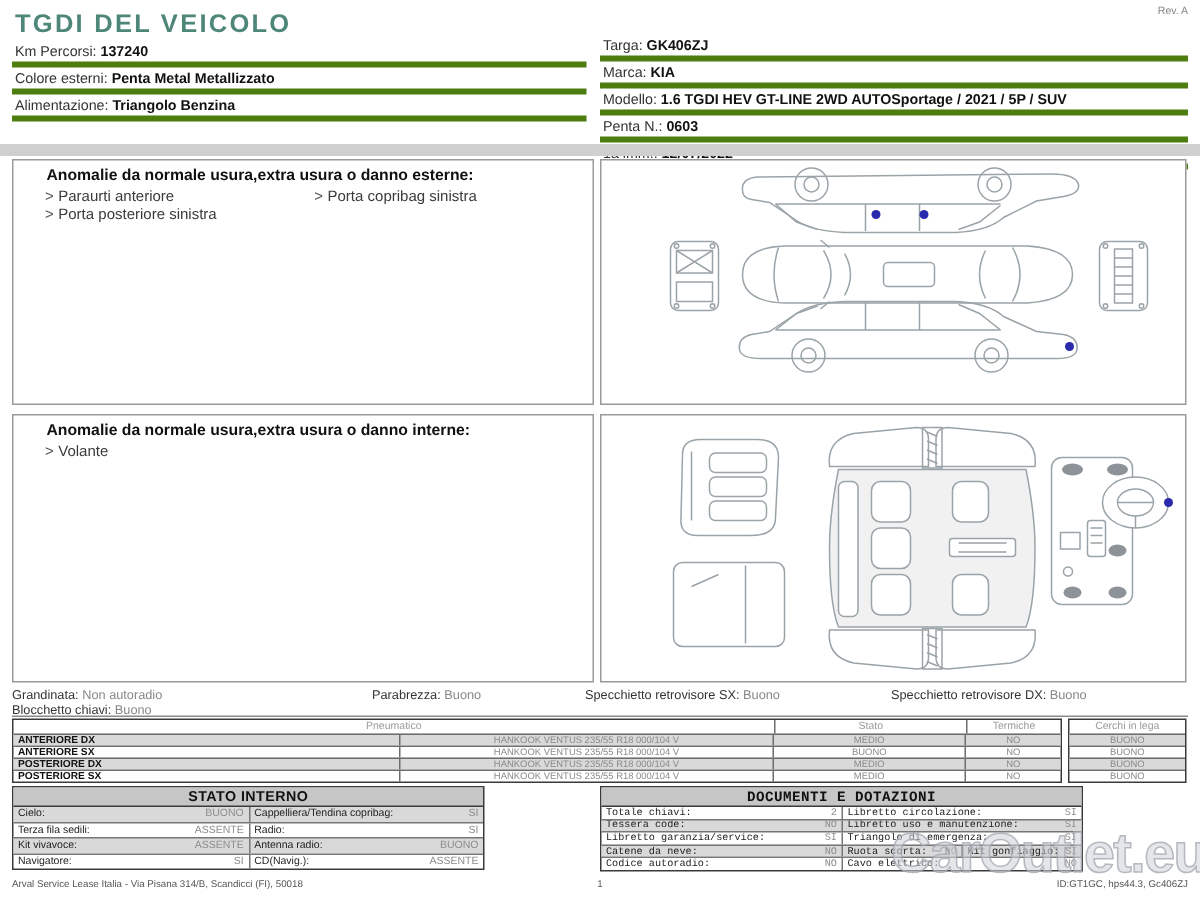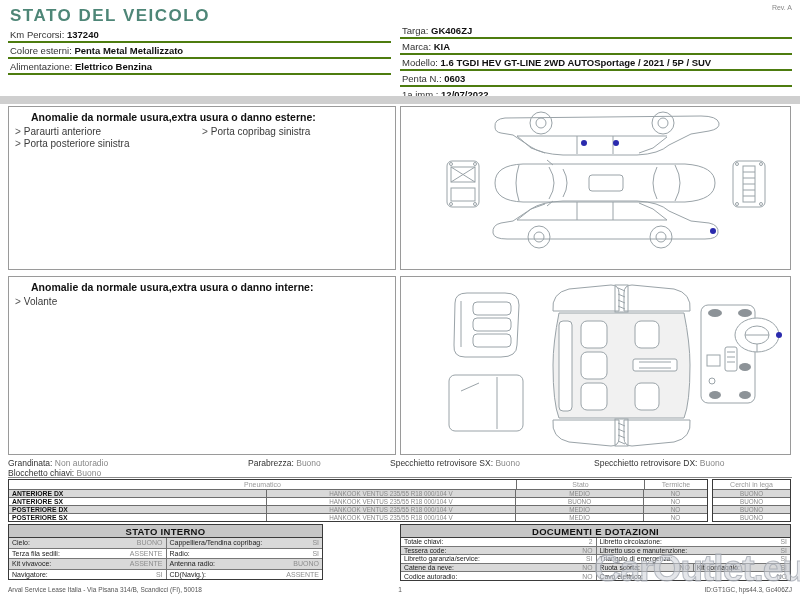--- a/index.html
+++ b/index.html
@@ -6,33 +6,33 @@
   #page{position:relative;width:800px;height:600px;background:#fff;overflow:hidden;
         font-family:"Liberation Sans",sans-serif;color:#222;}
 
   .title{position:absolute;left:10px;top:6px;font-size:17px;font-weight:bold;
          color:#4e8677;letter-spacing:1.5px;}
   .rev{position:absolute;right:8px;top:4px;font-size:7px;color:#888;}
 
   .info-col{position:absolute;font-size:9.5px;}
   .info-col.left{left:8px;top:27px;width:383px;}
   .info-col.right{left:400px;top:23px;width:392px;}
-  .info-row{border-bottom:2px solid #4d7c0f;padding:2px 2px 1px;line-height:11px;}
+  .info-row{border-bottom:4px solid #4d7c0f;padding:2px 2px 1px;line-height:11px;}
   .info-row .lbl{color:#333;}
   .info-row .val{font-weight:bold;color:#111;}
 
   .gray-bar{position:absolute;left:0;top:96px;width:800px;height:8px;background:#cfcfcf;}
 
   .panel{position:absolute;border:1px solid #9a9a9a;background:#fff;box-sizing:border-box;}
   .ext-notes{left:8px;top:106px;width:388px;height:164px;}
   .ext-diagram{left:400px;top:106px;width:391px;height:164px;}
   .int-notes{left:8px;top:276px;width:388px;height:179px;}
   .int-diagram{left:400px;top:276px;width:391px;height:179px;}
   .panel-heading{font-size:10.5px;font-weight:bold;color:#111;padding:4px 6px 3px;margin-left:16px;}
-  .note-cols{display:flex;padding:0 6px;}
+  .note-cols{display:flex;padding:0 6px;margin-left:15px;}
   .note-col{width:50%;}
   .note-item{font-size:10px;color:#3a3a3a;line-height:12px;}
   .note-item .arrow{color:#555;margin-right:3px;}
 
   .summary{position:absolute;left:8px;top:458px;width:784px;font-size:8.5px;}
   .summary-line{display:flex;line-height:10px;}
   .sum-item .lbl{color:#333;text-align:right;}
   .sum-item .val{color:#878787;}
   .w1{width:240px;} .w2{width:142px;} .w3{width:198px;} .w4{flex:1;}
 
@@ -54,21 +54,21 @@
           color:#111;font-size:6.8px;}
   .tc.tire{width:249px;}
   .tc.stato{width:128px;}
   .tc.term{flex:1;}
   .tc.hpneu{width:507px;}
   .tc.full{flex:1;}
   .shade{background:#d9d9d9;}
 
   .btable{position:absolute;top:524px;border:1px solid #3a3a3a;box-sizing:border-box;background:#fff;}
   .stato-interno{left:8px;width:315px;text-align:center;}
-  .documenti{left:400px;width:391px;}
+  .documenti{left:400px;width:322px;font-family:Liberation Mono, monospace;}
   .bhead{height:12px;background:#c6c6c6;border-bottom:1px solid #3a3a3a;
          display:flex;align-items:center;justify-content:center;
          font-weight:bold;font-size:9.5px;color:#111;letter-spacing:0.3px;}
   .brow{display:flex;}
   .brow + .brow{border-top:1px solid #777;}
   .stato-interno .brow{height:9.5px;font-size:7px;}
   .documenti .brow{height:7.6px;font-size:6.8px;}
   .bcell{display:flex;justify-content:space-between;align-items:center;
          padding:0 3px;box-sizing:border-box;overflow:hidden;white-space:nowrap;}
   .bcell + .bcell{border-left:1px solid #777;}
@@ -85,35 +85,35 @@
              letter-spacing:-1px;color:rgba(205,209,217,0.55);
              -webkit-text-stroke:1px rgba(160,165,175,0.75);z-index:5;pointer-events:none;}
 
   svg{display:block;}
 </style>
 </head>
 <body>
 
 <div id="page">
 
-  <div class="title">STATO DEL VEICOLO</div>
+  <div class="title">TGDI DEL VEICOLO</div>
   <div class="rev">Rev. A</div>
 
   <div class="info-col left">
     <div class="info-row">
       <span class="lbl">Km Percorsi:</span>
       <span class="val">137240</span>
     </div>
     <div class="info-row">
       <span class="lbl">Colore esterni:</span>
       <span class="val">Penta Metal Metallizzato</span>
     </div>
     <div class="info-row">
       <span class="lbl">Alimentazione:</span>
-      <span class="val">Elettrico Benzina</span>
+      <span class="val">Triangolo Benzina</span>
     </div>
   </div>
 
   <div class="info-col right">
     <div class="info-row">
       <span class="lbl">Targa:</span>
       <span class="val">GK406ZJ</span>
     </div>
     <div class="info-row">
       <span class="lbl">Marca:</span>

